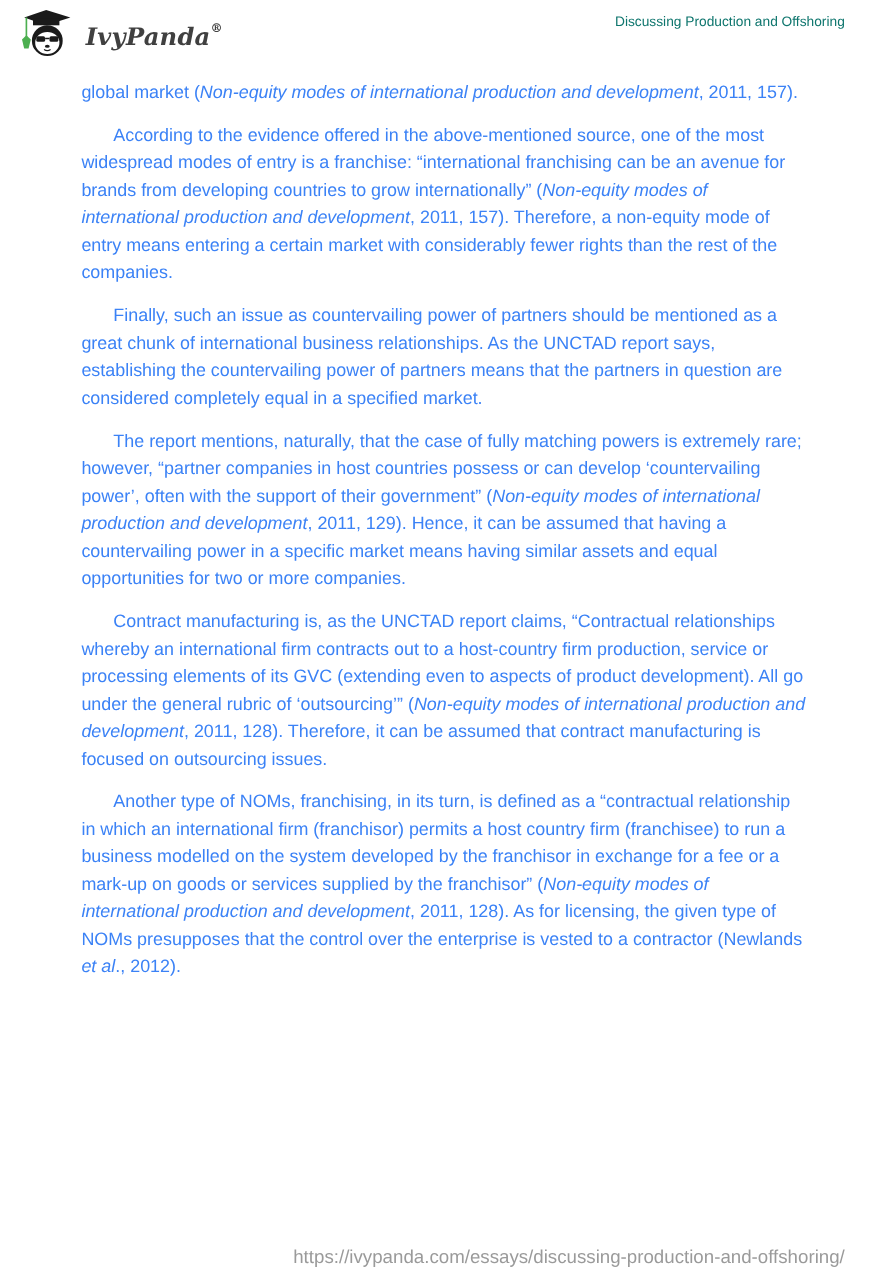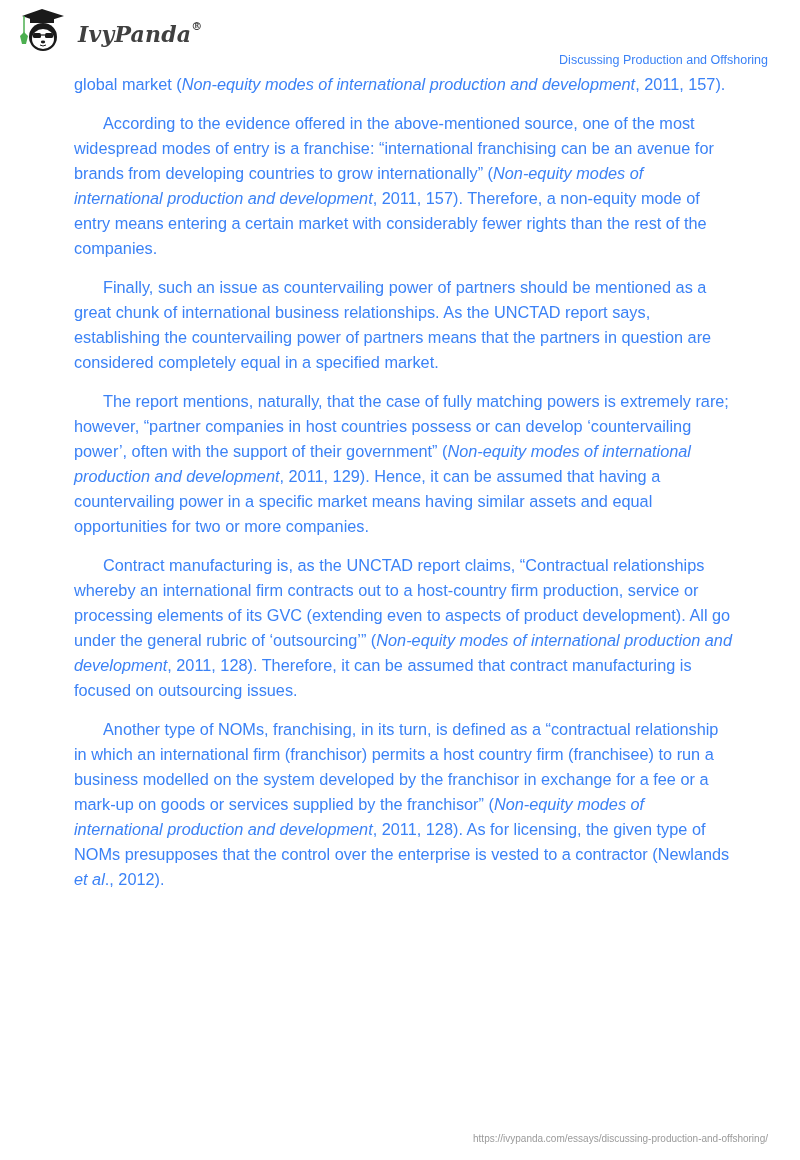--- a/index.html
+++ b/index.html
@@ -4,26 +4,26 @@
 <style>
   html, body { margin: 0; padding: 0; background: #ffffff; }
   body { width: 800px; height: 1160px; position: relative; overflow: hidden;
          font-family: "Liberation Sans", sans-serif; color: #222222; }
   .header { position: absolute; left: 0; top: 0; width: 800px; height: 60px; }
   .logo { position: absolute; left: 16px; top: 8px; height: 48px; display: flex; align-items: center; }
   .logo svg { width: 58px; height: 48px; }
   .logo-text { font-family: "DejaVu Serif", serif; font-weight: bold; font-size: 22px;
                color: #404040; margin-left: 4px; letter-spacing: 0.2px; position: relative; top: 2px; font-style: italic; }
   .logo-text sup { font-size: 11px; position: relative; top: -4px; }
-  .doc-title { position: absolute; right: 32px; top: 13px; font-size: 12.5px; color: #3b82f6; margin-top: 40px; }
+  .doc-title { position: absolute; right: 32px; top: 13px; font-size: 12.5px; color: #0f766e; }
   .content { position: absolute; left: 74px; top: 72px; width: 660px; }
   .content p { margin: 0 0 14px 0; font-size: 16.3px; line-height: 25px; color: #3b82f6; }
   .content p.indent { text-indent: 29px; }
   .content em { font-style: italic; }
-  .footer-url { position: absolute; right: 32px; top: 1133px; font-size: 10px; color: #9a9a9a; text-align: center; }
+  .footer-url { position: absolute; right: 32px; top: 1133px; font-size: 17px; color: #9a9a9a; text-align: center; }
 </style>
 </head>
 <body>
 
 <div class="header">
   <div class="logo">
     <span>
       <svg viewBox="0 0 58 48" xmlns="http://www.w3.org/2000/svg">
 
         <polygon points="6,10 26,3 48,10 26,17" fill="#1a1a1a"></polygon>

